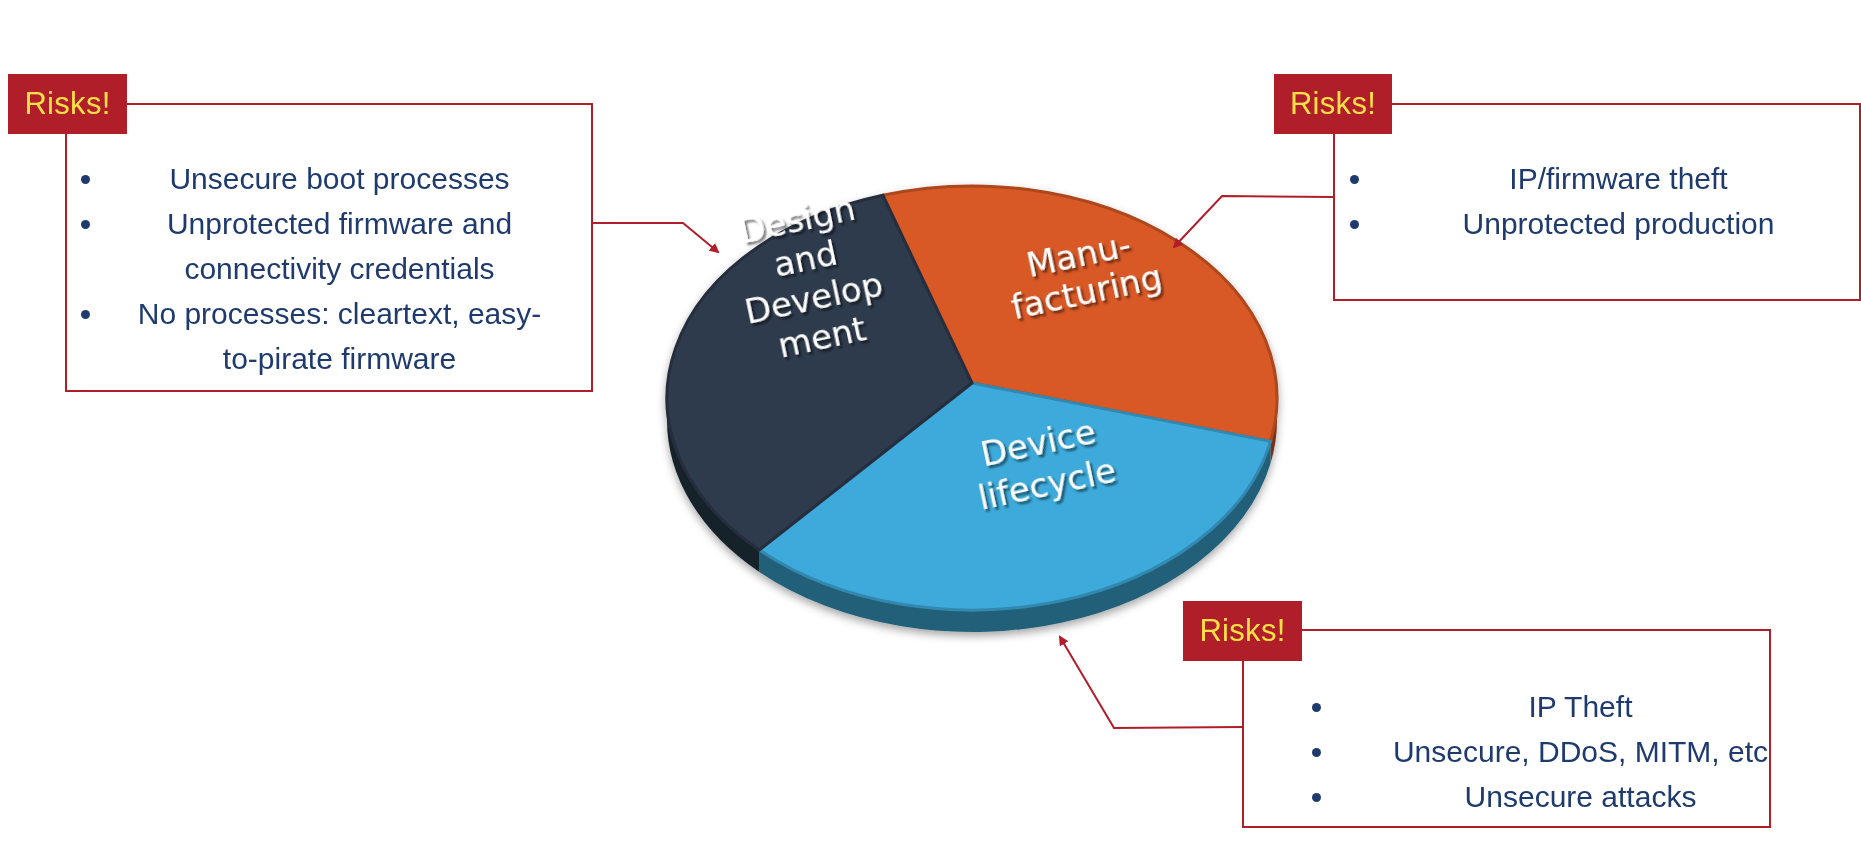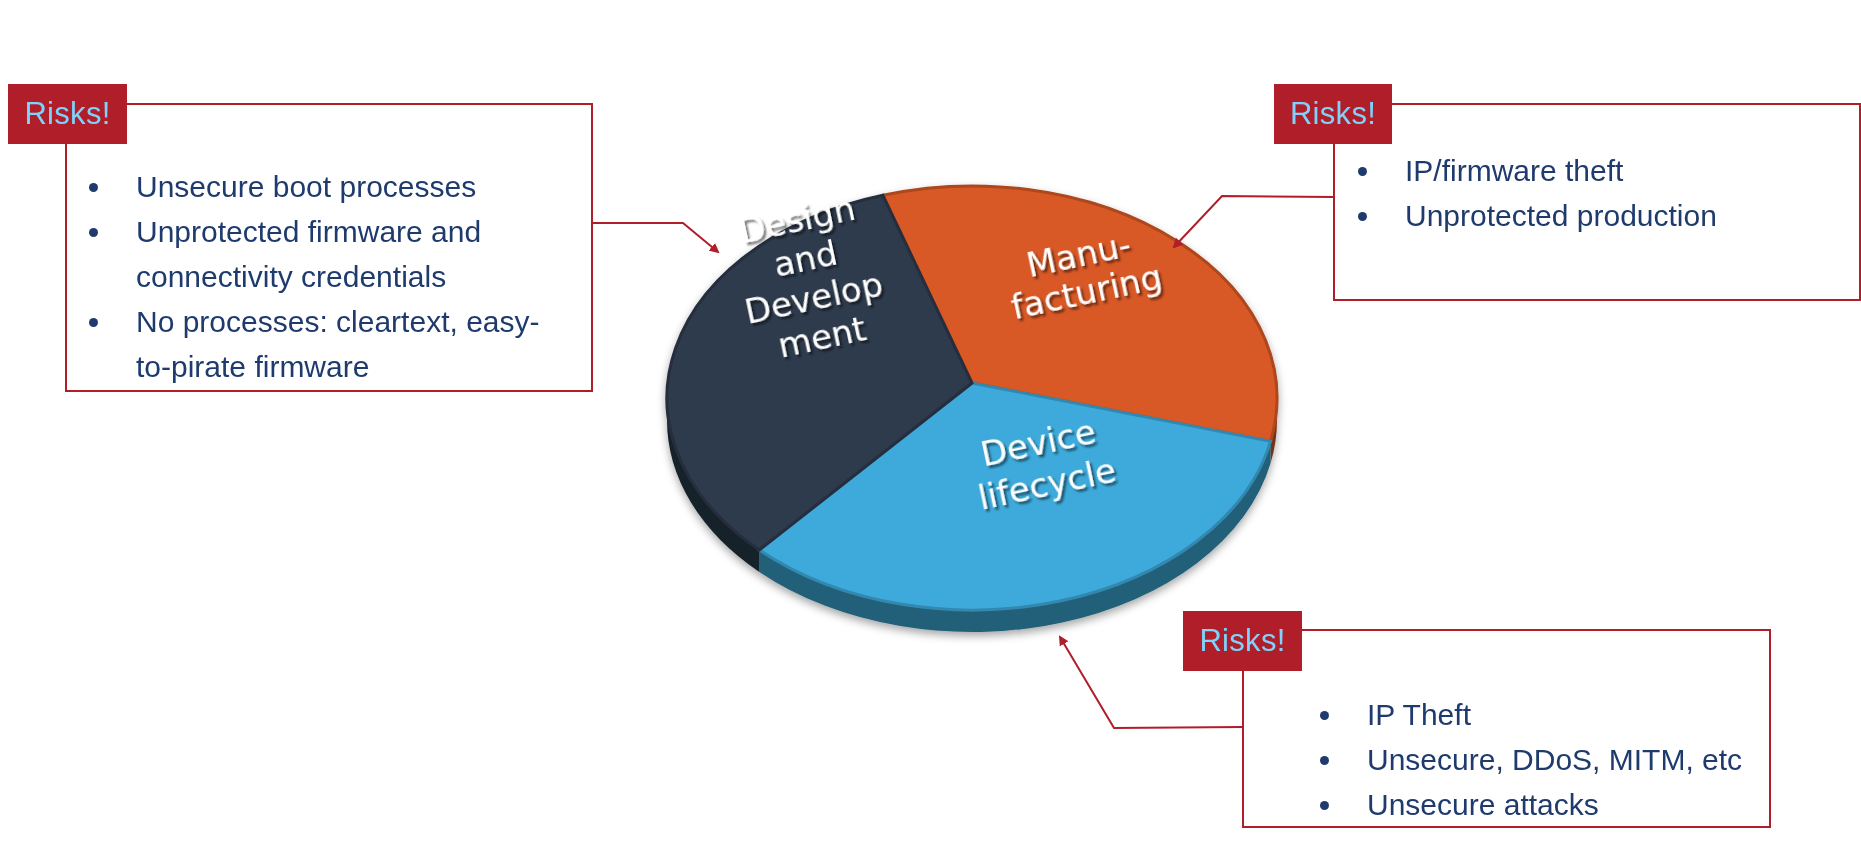--- a/index.html
+++ b/index.html
@@ -1,23 +1,23 @@
 <!DOCTYPE html>
 <html><head>
 <meta charset="utf-8">
 <style>
   html, body { margin: 0; padding: 0; background: #ffffff; }
   body { width: 1861px; height: 841px; position: relative; overflow: hidden;
          font-family: "Liberation Sans", "DejaVu Sans", sans-serif; }
   .risk-box { position: absolute; border: 2px solid #b01e2a; background: transparent; box-sizing: border-box; }
-  .badge { position: absolute; background: #b01e2a; color: #7dd3fc; font-size: 31px;
+  .badge { position: absolute; background: #b01e2a; color: #fde047; font-size: 31px;
            display: flex; align-items: center; justify-content: center; box-sizing: border-box;
-           font-family: "Liberation Sans", "DejaVu Sans", sans-serif; letter-spacing: 0.3px; margin-top: 10px; }
-  .risk-list { position: absolute; margin: 8px; padding: 0; list-style: none;
-               color: #1f3b6e; font-size: 30px; line-height: 45px; }
+           font-family: "Liberation Sans", "DejaVu Sans", sans-serif; letter-spacing: 0.3px; }
+  .risk-list { position: absolute; margin: 0; padding: 0; list-style: none;
+               color: #1f3b6e; font-size: 30px; line-height: 45px; text-align: center; }
   .risk-list li { position: relative; padding-left: 47px; }
   .risk-list li::before { content: ""; position: absolute; left: 0; top: 19px; width: 9px; height: 9px;
                           border-radius: 50%; background: #1f3b6e; }
   svg.overlay { position: absolute; left: 0; top: 0; }
   .slice-label { font-family: "DejaVu Sans", sans-serif; font-size: 34px; fill: #ffffff;
                  font-weight: normal; text-anchor: middle; }
 </style>
 </head>
 <body>
 
@@ -55,21 +55,21 @@
 <div class="risk-box" style="left:65px; top:103px; width:528px; height:289px;"></div>
 <div class="badge" style="left:8px; top:74px; width:119px; height:60px;">Risks!</div>
 <ul class="risk-list" style="left:81px; top:156px; width:470px;">
   <li>Unsecure boot processes</li>
   <li>Unprotected firmware and connectivity credentials</li>
   <li>No processes: cleartext, easy-to-pirate firmware</li>
 </ul>
 
 <div class="risk-box" style="left:1333px; top:103px; width:528px; height:198px;"></div>
 <div class="badge" style="left:1274px; top:74px; width:118px; height:60px;">Risks!</div>
-<ul class="risk-list" style="left:1350px; top:140px; width:490px;">
+<ul class="risk-list" style="left:1350px; top:156px; width:490px;">
   <li>IP/firmware theft</li>
   <li>Unprotected production</li>
 </ul>
 
 <div class="risk-box" style="left:1242px; top:629px; width:529px; height:199px;"></div>
 <div class="badge" style="left:1183px; top:601px; width:119px; height:60px;">Risks!</div>
 <ul class="risk-list" style="left:1312px; top:684px; width:490px;">
   <li>IP Theft</li>
   <li>Unsecure, DDoS, MITM, etc</li>
   <li>Unsecure attacks</li>

